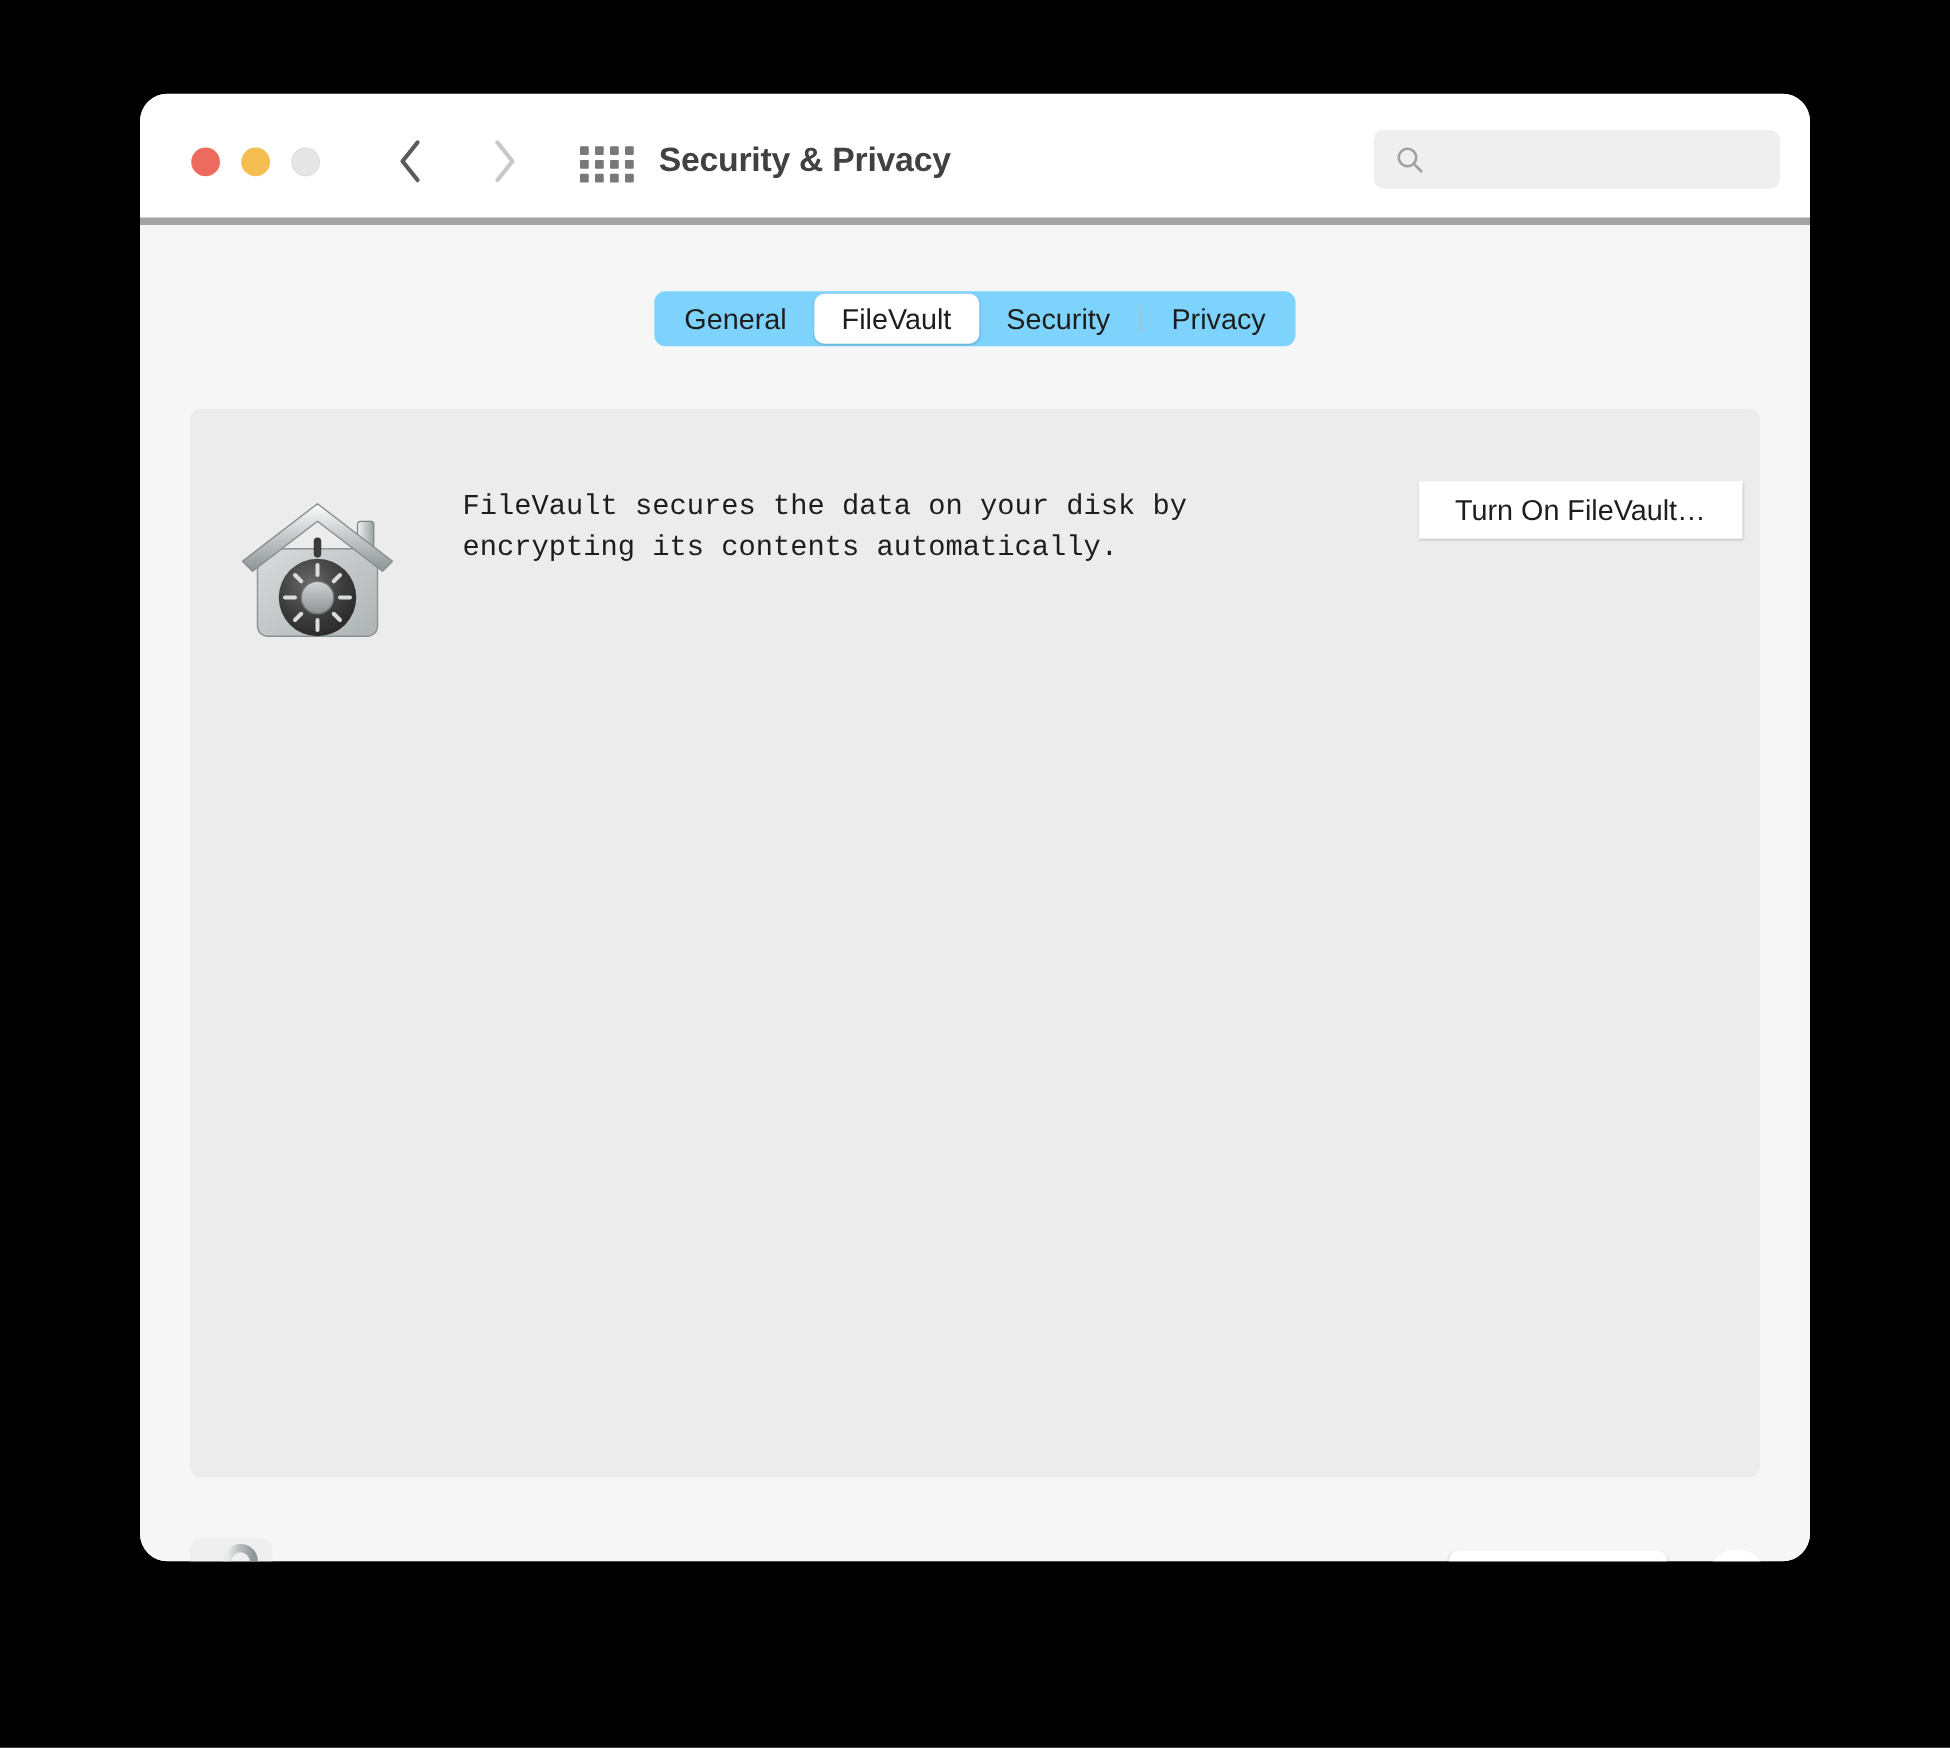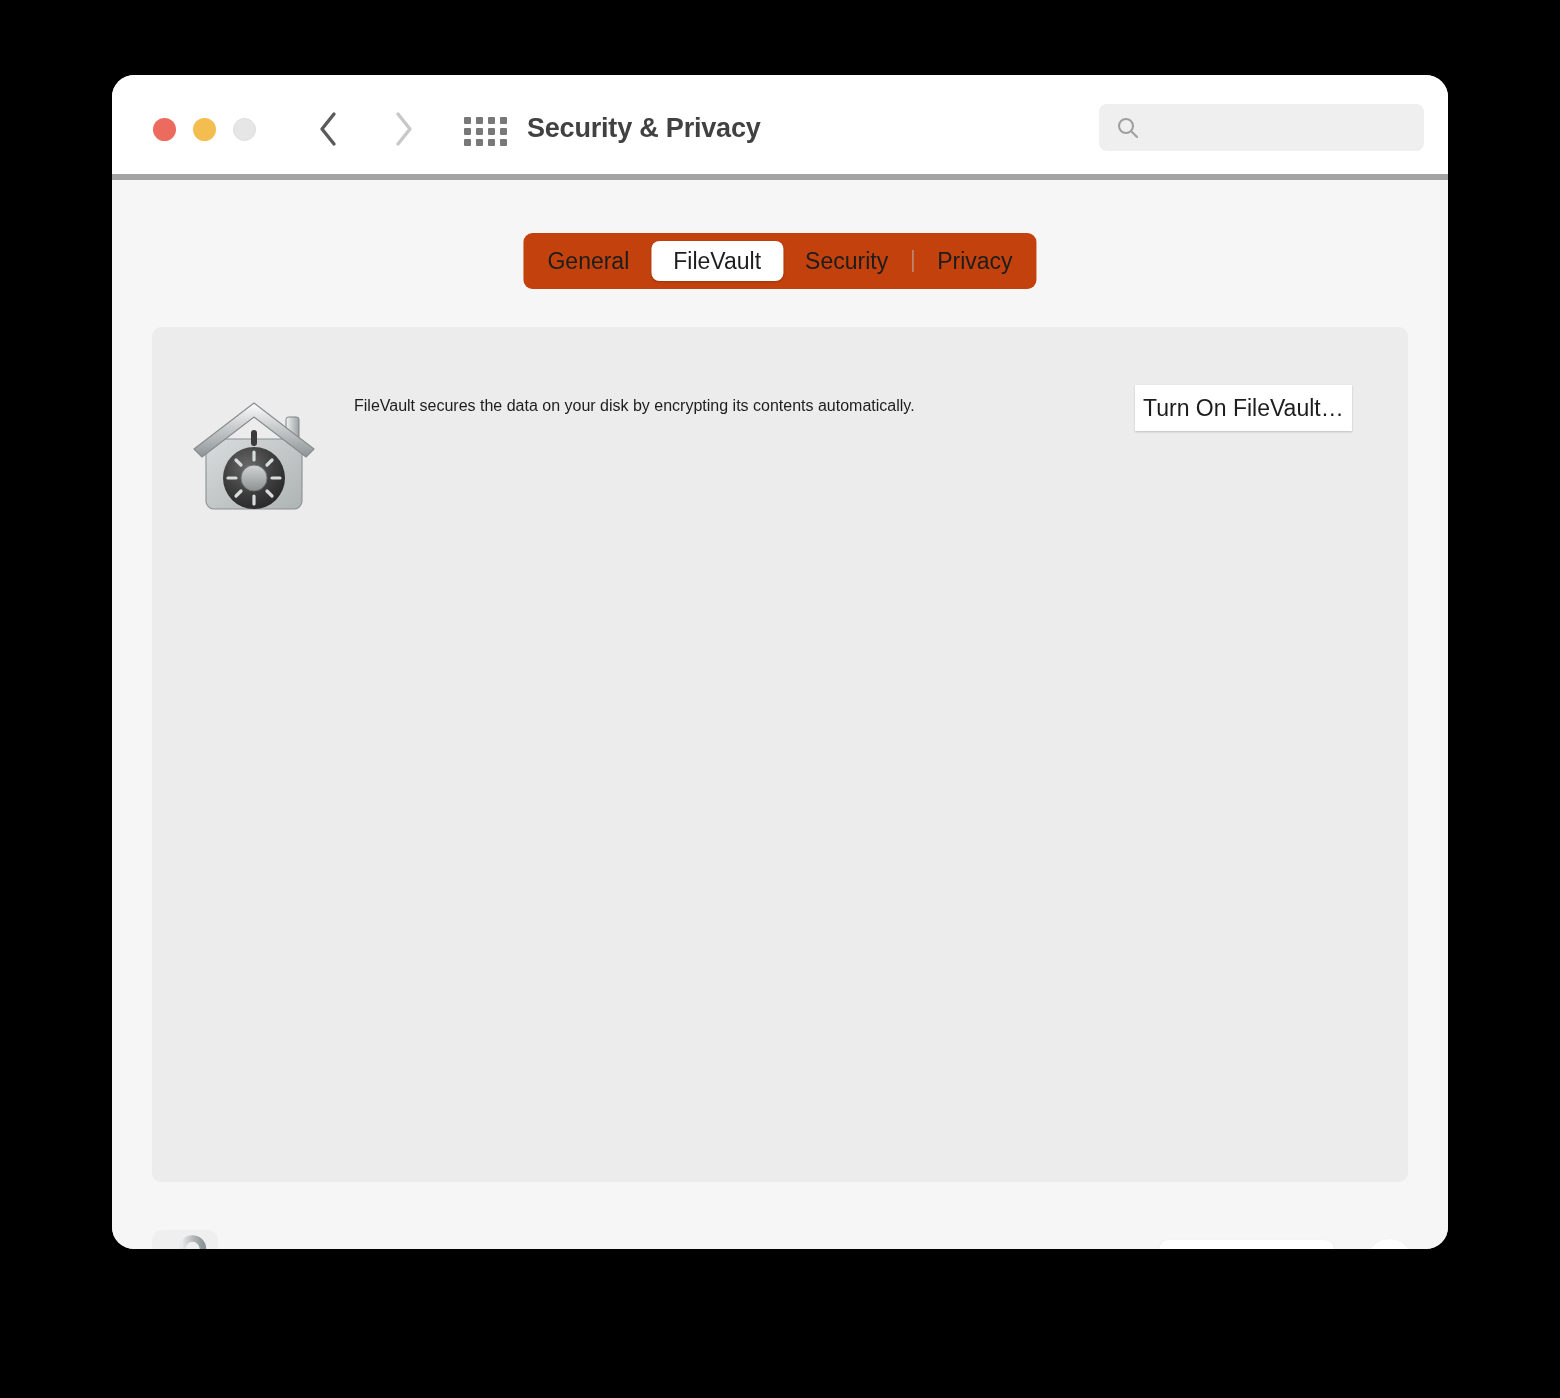--- a/index.html
+++ b/index.html
@@ -131,22 +131,22 @@
     height: 1069px;
     background: #f6f6f6;
   }
 
   
   #tabbar {
     position: absolute;
     left: 50%;
     transform: translateX(-50%);
     top: 53px;
-    height: 56px;
-    background: #c2410c;
+    height: 44px;
+    background: #7dd3fc;
     border-radius: 9px;
     display: flex;
     align-items: center;
     padding: 0 2px;
     box-sizing: border-box;
     justify-content: flex-end;
   }
   .tab {
     height: 40px;
     padding: 0 22px;
@@ -185,26 +185,27 @@
   #fv-icon {
     position: absolute;
     left: 38px;
     top: 70px;
     width: 134px;
     height: 118px;
   }
 
   #fv-head {
     position: absolute;
-    left: 202px;
+    left: 218px;
     top: 62px;
     width: 600px;
-    font-size: 16px;
+    font-size: 23px;
     line-height: 33px;
     color: #1d1d1d;
+    font-family: Liberation Mono, monospace;
   }
 
   #fv-warning {
     position: absolute;
     left: 218px;
     top: 147px;
     width: 910px;
     font-size: 20px;
     line-height: 26px;
     color: #1d1d1d;
@@ -220,21 +221,21 @@
     width: 900px;
     font-size: 23px;
     color: #1d1d1d;
   }
 
   #turn-on-btn {
     position: absolute;
     left: 983px;
     top: 58px;
     height: 46px;
-    padding: 0 8px;
+    padding: 0 29px;
     background: #ffffff;
     border: none;
     border-radius: 0;
     font-family: "Liberation Sans", sans-serif;
     font-size: 23px;
     color: #1d1d1d;
     box-shadow: 0 1px 2px rgba(0,0,0,0.2);
     cursor: default;
     white-space: nowrap;
   }

